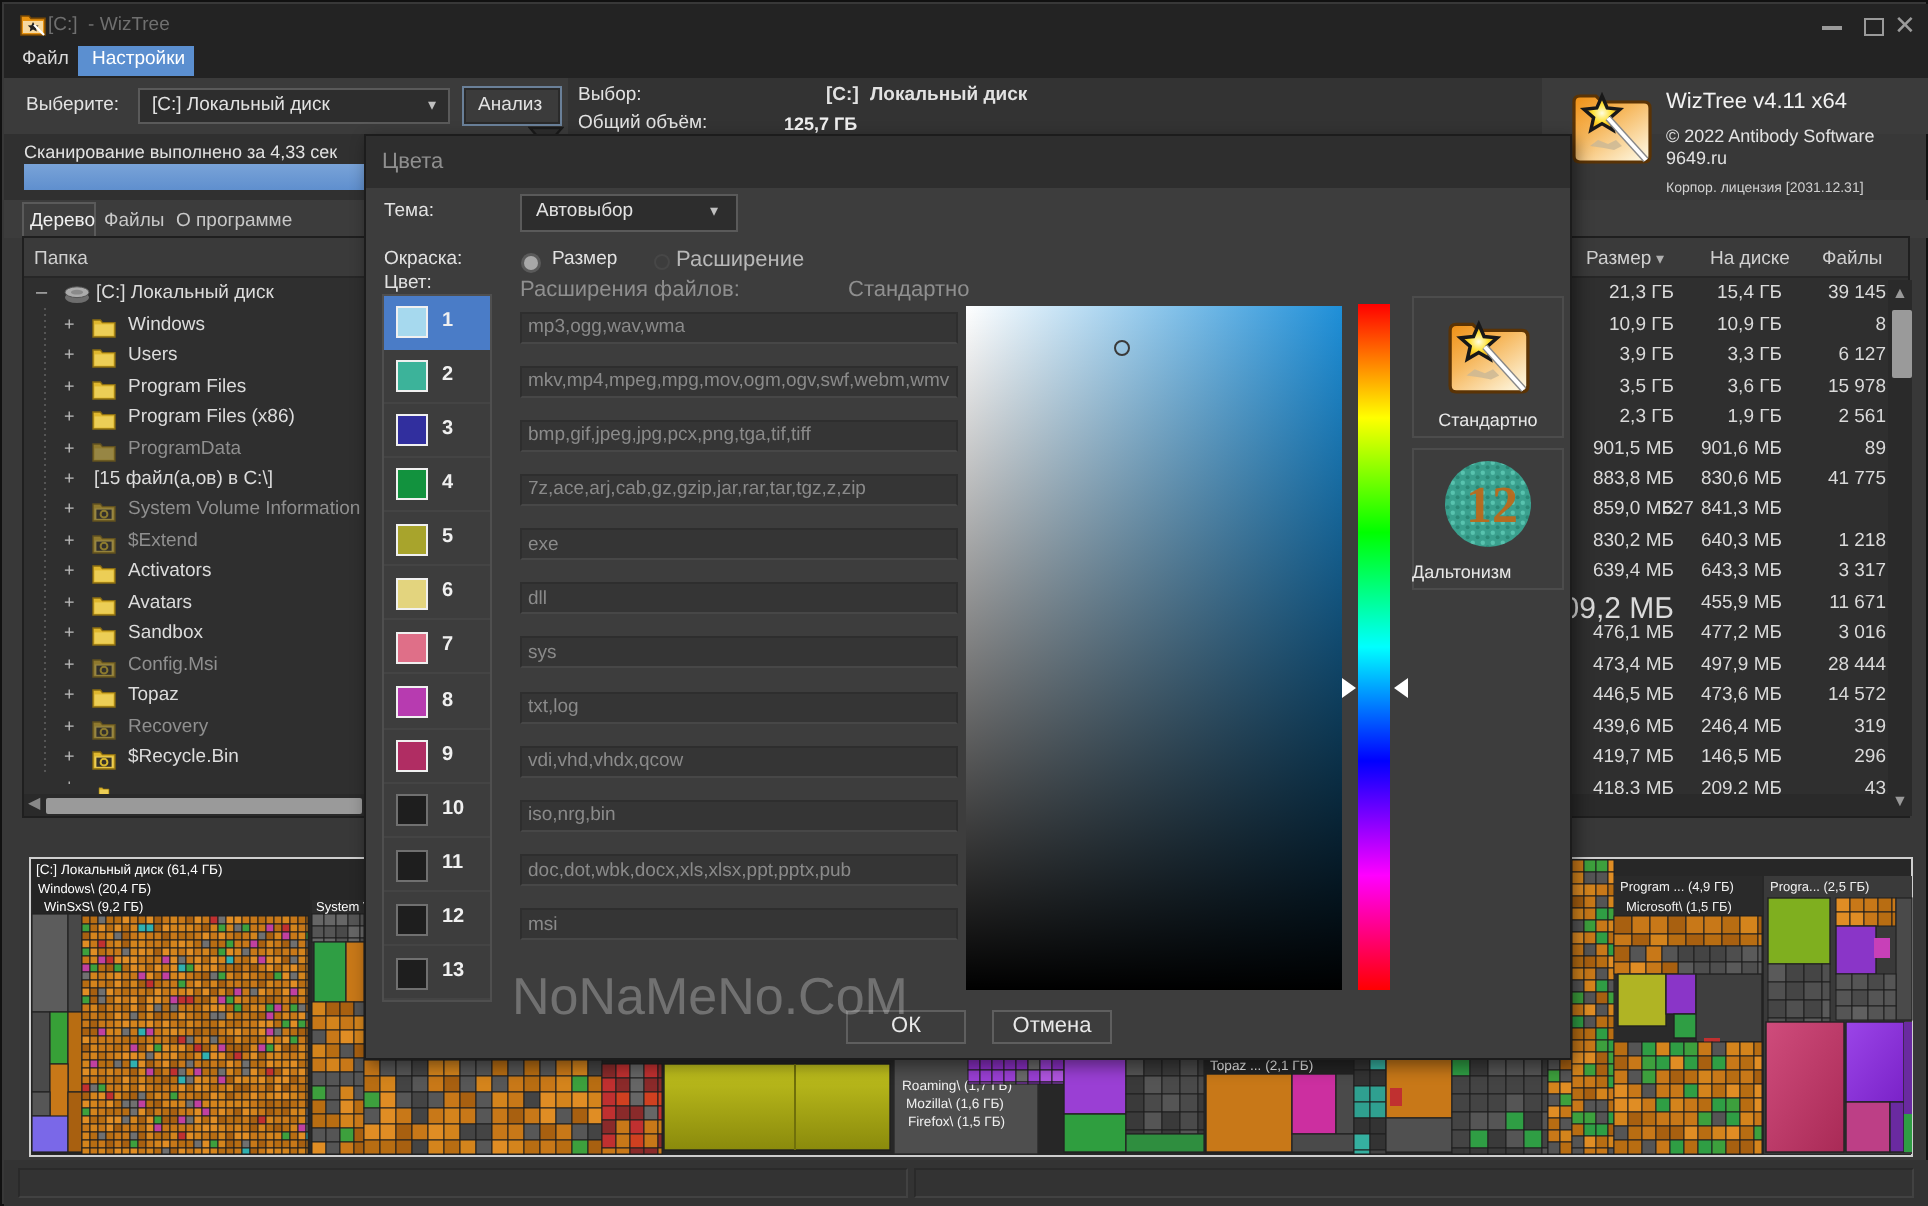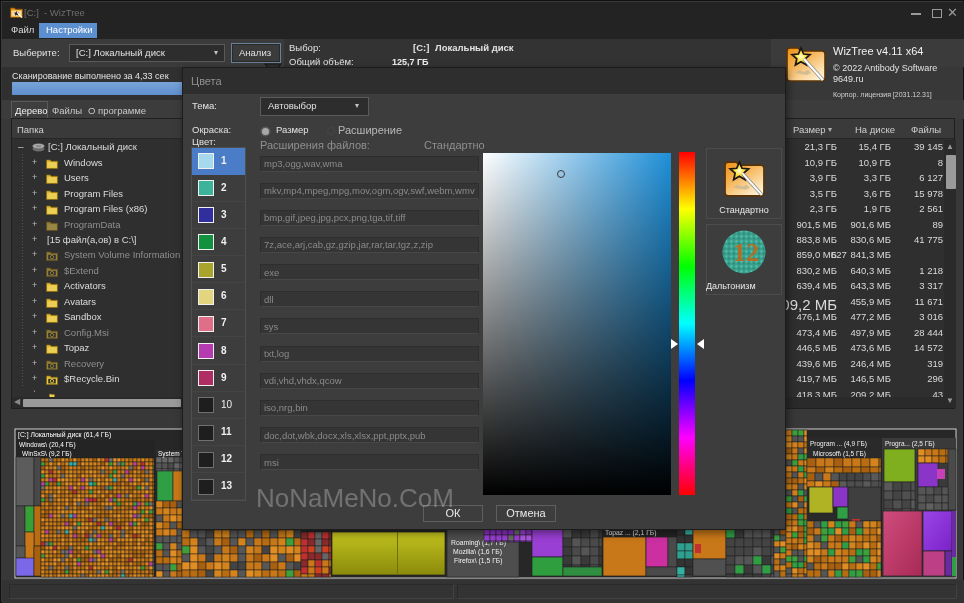--- a/index.html
+++ b/index.html
@@ -1799,21 +1799,21 @@
       <div class="a" style="left:15px;top:247.9px;width:16px;height:16px;background:#df6f88;border:1.5px solid #f0f0f0"></div>
       <div class="a" style="left:38px;top:249.4px;font-size:10px;font-weight:bold;color:#f0f0f0">7</div>
       <div class="a" style="left:9px;top:269.55px;width:53px;height:27px;border-bottom:1px solid #444"></div>
       <div class="a" style="left:15px;top:275.05px;width:16px;height:16px;background:#b73bb0;border:1.5px solid #f0f0f0"></div>
       <div class="a" style="left:38px;top:276.55px;font-size:10px;font-weight:bold;color:#f0f0f0">8</div>
       <div class="a" style="left:9px;top:296.7px;width:53px;height:27px;border-bottom:1px solid #444"></div>
       <div class="a" style="left:15px;top:302.2px;width:16px;height:16px;background:#b02d63;border:1.5px solid #f0f0f0"></div>
       <div class="a" style="left:38px;top:303.7px;font-size:10px;font-weight:bold;color:#f0f0f0">9</div>
       <div class="a" style="left:9px;top:323.85px;width:53px;height:27px;border-bottom:1px solid #444"></div>
       <div class="a" style="left:15px;top:329.35px;width:16px;height:16px;background:#1e1e1e;border:1.5px solid #707070"></div>
-      <div class="a" style="left:38px;top:330.85px;font-size:10px;font-weight:normal;color:#f0f0f0">10</div>
+      <div class="a" style="left:38px;top:330.85px;font-size:10px;font-weight:bold;color:#f0f0f0">10</div>
       <div class="a" style="left:9px;top:351px;width:53px;height:27px;border-bottom:1px solid #444"></div>
       <div class="a" style="left:15px;top:356.5px;width:16px;height:16px;background:#1e1e1e;border:1.5px solid #707070"></div>
       <div class="a" style="left:38px;top:358px;font-size:10px;font-weight:bold;color:#f0f0f0">11</div>
       <div class="a" style="left:9px;top:378.15px;width:53px;height:27px;border-bottom:1px solid #444"></div>
       <div class="a" style="left:15px;top:383.65px;width:16px;height:16px;background:#1e1e1e;border:1.5px solid #707070"></div>
       <div class="a" style="left:38px;top:385.15px;font-size:10px;font-weight:bold;color:#f0f0f0">12</div>
       <div class="a" style="left:9px;top:405.3px;width:53px;height:27px;border-bottom:1px solid #444"></div>
       <div class="a" style="left:15px;top:410.8px;width:16px;height:16px;background:#1e1e1e;border:1.5px solid #707070"></div>
       <div class="a" style="left:38px;top:412.3px;font-size:10px;font-weight:bold;color:#f0f0f0">13</div>
       <div class="a" style="left:77px;top:87.5px;width:219px;height:16px;background:#353535;border:1px solid #2e2e2e;border-bottom-color:#474747"></div>

